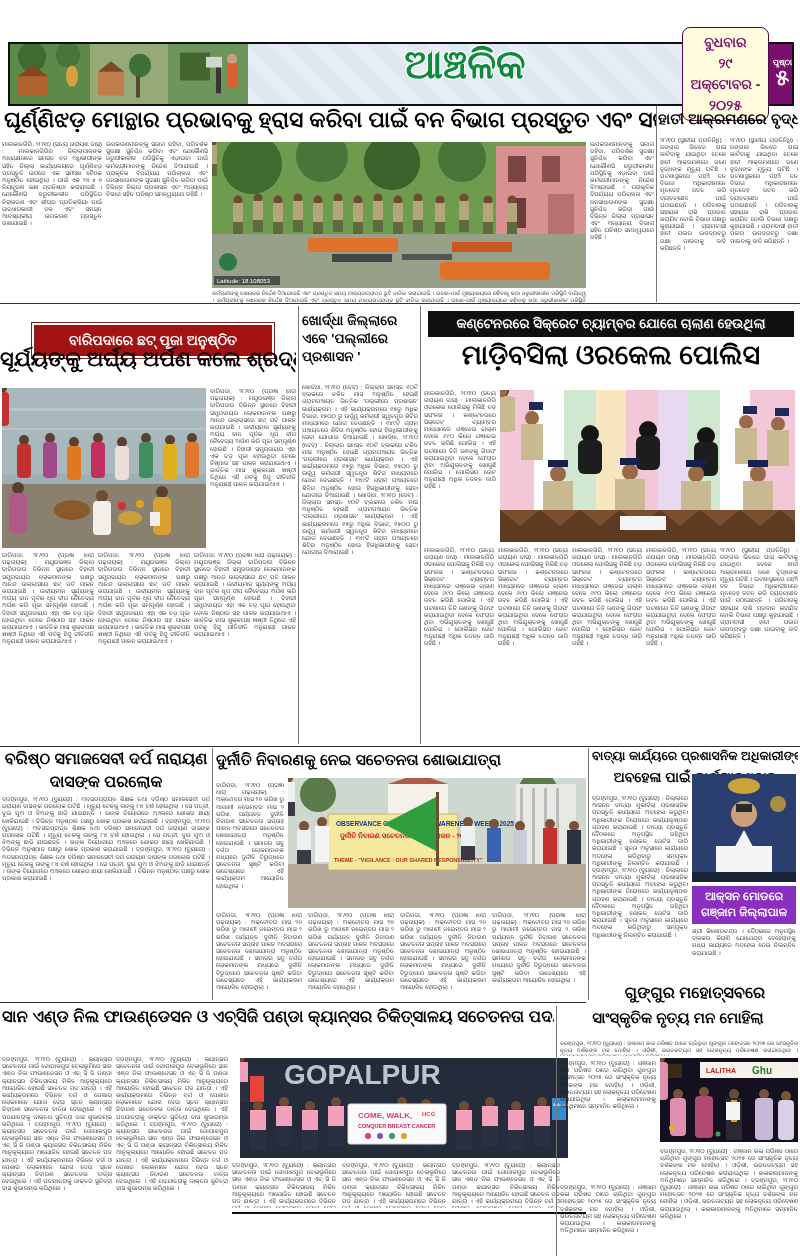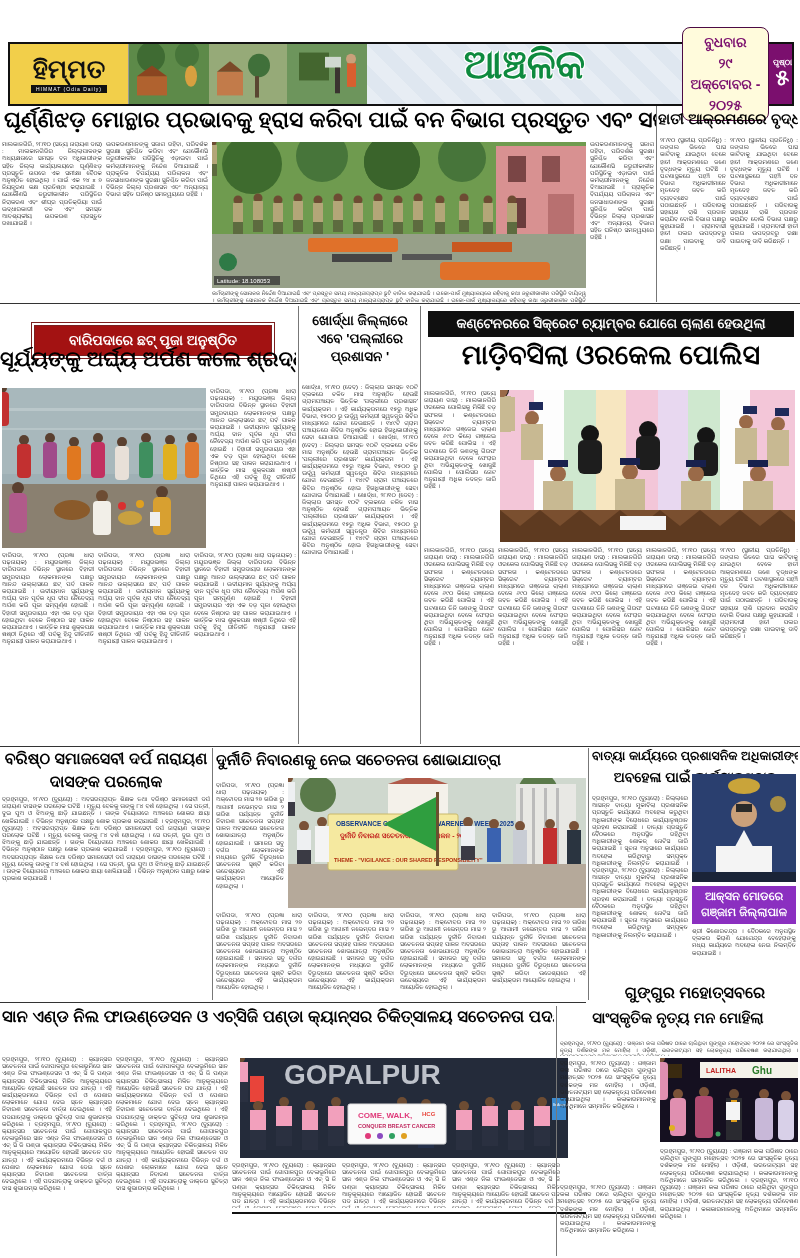--- a/index.html
+++ b/index.html
@@ -41,24 +41,20 @@
     display:flex;align-items:center;justify-content:center;}
   .purple-box{position:absolute;background:#8b2fc0;color:#fff;font-weight:700;font-size:11.5px;
     display:flex;flex-direction:column;align-items:center;justify-content:center;line-height:1.35;}
 </style>
 </head>
 <body>
 
 <div id="page">
 
   <div class="masthead">
-    <div class="logo-box">
-      <div class="logo-title">ହିମ୍ମତ</div>
-      <div class="logo-sub">HIMMAT (Odia Daily)</div>
-    </div>
     <div class="strip">
       <svg viewBox="0 0 238 56" preserveAspectRatio="none">
         <rect width="238" height="56" fill="#7da45c"></rect>
         <rect width="80" height="56" fill="#5d8a49"></rect>
         <circle cx="22" cy="12" r="14" fill="#3f6b33"></circle>
           <circle cx="58" cy="10" r="12" fill="#47753a"></circle>
         <rect x="8" y="30" width="30" height="18" fill="#b0622f"></rect>
         <polygon points="8,30 23,20 38,30" fill="#8a4520"></polygon>
         <ellipse cx="62" cy="30" rx="6" ry="10" fill="#d8a040"></ellipse>
         <rect x="80" y="0" width="78" height="56" fill="#96aa78"></rect>
@@ -214,21 +210,21 @@
       <rect x="148" y="124" width="10" height="14" fill="#efefef"></rect>
     </svg>
   </div>
   <div class="c" style="left:210px;top:388px;width:86px;height:160px;">ବାରିପଦା, ୨୮/୧୦ (ପ୍ରଜ୍ଞା ଧାରା ପଢ଼ନାୟକ) : ମୟୂରଭଞ୍ଜ ଜିଲ୍ଲା ବାରିପଦାର ବିଭିନ୍ନ ସ୍ଥାନରେ ବିହାରୀ ସମ୍ପ୍ରଦାୟର ଲୋକମାନଙ୍କ ପକ୍ଷରୁ ଆନନ୍ଦ ଉଲ୍ଲାସରେ ଛଟ୍ ପର୍ବ ପାଳନ କରାଯାଇଛି । ଉଦୀୟମାନ ସୂର୍ଯ୍ୟଙ୍କୁ ଅର୍ଘ୍ୟ ଦାନ ପୂର୍ବକ ଧୂପ ଦୀପ ନୈବେଦ୍ୟ ଅର୍ପଣ କରି ପୂଜା ସମ୍ପୂର୍ଣ୍ଣ ହୋଇଛି । ବିହାରୀ ସମ୍ପ୍ରଦାୟର ଏହା ଏକ ବଡ଼ ପୂଜା ହୋଇଥିବା ବେଳେ ନିଷ୍ଠାର ସହ ପାଳନ କରାଯାଇଥାଏ । କାର୍ତ୍ତିକ ମାସ ଶୁକ୍ଳପକ୍ଷ ଷଷ୍ଠୀ ତିଥିରେ ଏହି ପର୍ବକୁ ହିନ୍ଦୁ ରୀତିନୀତି ଅନୁଯାୟୀ ପାଳନ କରାଯାଇଥାଏ ।</div>
   <div class="c" style="left:2px;top:552px;width:92px;height:192px;">ବାରିପଦା, ୨୮/୧୦ (ପ୍ରଜ୍ଞା ଧାରା ପଢ଼ନାୟକ) : ମୟୂରଭଞ୍ଜ ଜିଲ୍ଲା ବାରିପଦାର ବିଭିନ୍ନ ସ୍ଥାନରେ ବିହାରୀ ସମ୍ପ୍ରଦାୟର ଲୋକମାନଙ୍କ ପକ୍ଷରୁ ଆନନ୍ଦ ଉଲ୍ଲାସରେ ଛଟ୍ ପର୍ବ ପାଳନ କରାଯାଇଛି । ଉଦୀୟମାନ ସୂର୍ଯ୍ୟଙ୍କୁ ଅର୍ଘ୍ୟ ଦାନ ପୂର୍ବକ ଧୂପ ଦୀପ ନୈବେଦ୍ୟ ଅର୍ପଣ କରି ପୂଜା ସମ୍ପୂର୍ଣ୍ଣ ହୋଇଛି । ବିହାରୀ ସମ୍ପ୍ରଦାୟର ଏହା ଏକ ବଡ଼ ପୂଜା ହୋଇଥିବା ବେଳେ ନିଷ୍ଠାର ସହ ପାଳନ କରାଯାଇଥାଏ । କାର୍ତ୍ତିକ ମାସ ଶୁକ୍ଳପକ୍ଷ ଷଷ୍ଠୀ ତିଥିରେ ଏହି ପର୍ବକୁ ହିନ୍ଦୁ ରୀତିନୀତି ଅନୁଯାୟୀ ପାଳନ କରାଯାଇଥାଏ ।</div>
   <div class="c" style="left:98px;top:552px;width:92px;height:192px;">ବାରିପଦା, ୨୮/୧୦ (ପ୍ରଜ୍ଞା ଧାରା ପଢ଼ନାୟକ) : ମୟୂରଭଞ୍ଜ ଜିଲ୍ଲା ବାରିପଦାର ବିଭିନ୍ନ ସ୍ଥାନରେ ବିହାରୀ ସମ୍ପ୍ରଦାୟର ଲୋକମାନଙ୍କ ପକ୍ଷରୁ ଆନନ୍ଦ ଉଲ୍ଲାସରେ ଛଟ୍ ପର୍ବ ପାଳନ କରାଯାଇଛି । ଉଦୀୟମାନ ସୂର୍ଯ୍ୟଙ୍କୁ ଅର୍ଘ୍ୟ ଦାନ ପୂର୍ବକ ଧୂପ ଦୀପ ନୈବେଦ୍ୟ ଅର୍ପଣ କରି ପୂଜା ସମ୍ପୂର୍ଣ୍ଣ ହୋଇଛି । ବିହାରୀ ସମ୍ପ୍ରଦାୟର ଏହା ଏକ ବଡ଼ ପୂଜା ହୋଇଥିବା ବେଳେ ନିଷ୍ଠାର ସହ ପାଳନ କରାଯାଇଥାଏ । କାର୍ତ୍ତିକ ମାସ ଶୁକ୍ଳପକ୍ଷ ଷଷ୍ଠୀ ତିଥିରେ ଏହି ପର୍ବକୁ ହିନ୍ଦୁ ରୀତିନୀତି ଅନୁଯାୟୀ ପାଳନ କରାଯାଇଥାଏ ।</div>
   <div class="c" style="left:194px;top:552px;width:102px;height:192px;">ବାରିପଦା, ୨୮/୧୦ (ପ୍ରଜ୍ଞା ଧାରା ପଢ଼ନାୟକ) : ମୟୂରଭଞ୍ଜ ଜିଲ୍ଲା ବାରିପଦାର ବିଭିନ୍ନ ସ୍ଥାନରେ ବିହାରୀ ସମ୍ପ୍ରଦାୟର ଲୋକମାନଙ୍କ ପକ୍ଷରୁ ଆନନ୍ଦ ଉଲ୍ଲାସରେ ଛଟ୍ ପର୍ବ ପାଳନ କରାଯାଇଛି । ଉଦୀୟମାନ ସୂର୍ଯ୍ୟଙ୍କୁ ଅର୍ଘ୍ୟ ଦାନ ପୂର୍ବକ ଧୂପ ଦୀପ ନୈବେଦ୍ୟ ଅର୍ପଣ କରି ପୂଜା ସମ୍ପୂର୍ଣ୍ଣ ହୋଇଛି । ବିହାରୀ ସମ୍ପ୍ରଦାୟର ଏହା ଏକ ବଡ଼ ପୂଜା ହୋଇଥିବା ବେଳେ ନିଷ୍ଠାର ସହ ପାଳନ କରାଯାଇଥାଏ । କାର୍ତ୍ତିକ ମାସ ଶୁକ୍ଳପକ୍ଷ ଷଷ୍ଠୀ ତିଥିରେ ଏହି ପର୍ବକୁ ହିନ୍ଦୁ ରୀତିନୀତି ଅନୁଯାୟୀ ପାଳନ କରାଯାଇଥାଏ ।</div>
 
   <div class="vr" style="left:298px;top:306px;height:438px;"></div>
 
-  <div class="h" style="left:302px;top:312px;width:116px;height:68px;font-size:13.5px;text-align:center;line-height:1.35;">ଖୋର୍ଦ୍ଧା ଜିଲ୍ଲାରେ ଏବେ 'ପଲ୍ଲୀରେ ପ୍ରଶାସନ '</div>
+  <div class="h" style="left:302px;top:312px;width:116px;height:68px;font-size:13.5px;line-height:1.35;">ଖୋର୍ଦ୍ଧା ଜିଲ୍ଲାରେ ଏବେ 'ପଲ୍ଲୀରେ ପ୍ରଶାସନ '</div>
   <div class="c" style="left:302px;top:384px;width:116px;height:360px;">ଖୋର୍ଦ୍ଧା, ୨୮/୧୦ (ଦେବ) : ଜିଲ୍ଲାର ସମସ୍ତ ୧୦ଟି ବ୍ଲକରେ ଚଳିତ ମାସ ଅନୁଷ୍ଠିତ ହେଉଛି ଗ୍ରାମପଞ୍ଚାୟତ ଭିତ୍ତିକ 'ପଲ୍ଲୀରେ ପ୍ରଶାସନ' କାର୍ଯ୍ୟକ୍ରମ । ଏହି କାର୍ଯ୍ୟକ୍ରମରେ ୧୫ରୁ ଅଧିକ ବିଭାଗ, ୧୫୦୦ ରୁ ଊର୍ଦ୍ଧ୍ୱ କର୍ମଚାରୀ ସ୍ୱତନ୍ତ୍ର ଶିବିର ମାଧ୍ୟମରେ ଯୋଗ ଦେଉଛନ୍ତି । ୧୪୯ଟି ଗ୍ରାମ ପଞ୍ଚାୟତରେ ଶିବିର ଅନୁଷ୍ଠିତ ହୋଇ ହିତାଧିକାରୀଙ୍କୁ ସେବା ଯୋଗାଇ ଦିଆଯାଉଛି । ଖୋର୍ଦ୍ଧା, ୨୮/୧୦ (ଦେବ) : ଜିଲ୍ଲାର ସମସ୍ତ ୧୦ଟି ବ୍ଲକରେ ଚଳିତ ମାସ ଅନୁଷ୍ଠିତ ହେଉଛି ଗ୍ରାମପଞ୍ଚାୟତ ଭିତ୍ତିକ 'ପଲ୍ଲୀରେ ପ୍ରଶାସନ' କାର୍ଯ୍ୟକ୍ରମ । ଏହି କାର୍ଯ୍ୟକ୍ରମରେ ୧୫ରୁ ଅଧିକ ବିଭାଗ, ୧୫୦୦ ରୁ ଊର୍ଦ୍ଧ୍ୱ କର୍ମଚାରୀ ସ୍ୱତନ୍ତ୍ର ଶିବିର ମାଧ୍ୟମରେ ଯୋଗ ଦେଉଛନ୍ତି । ୧୪୯ଟି ଗ୍ରାମ ପଞ୍ଚାୟତରେ ଶିବିର ଅନୁଷ୍ଠିତ ହୋଇ ହିତାଧିକାରୀଙ୍କୁ ସେବା ଯୋଗାଇ ଦିଆଯାଉଛି । ଖୋର୍ଦ୍ଧା, ୨୮/୧୦ (ଦେବ) : ଜିଲ୍ଲାର ସମସ୍ତ ୧୦ଟି ବ୍ଲକରେ ଚଳିତ ମାସ ଅନୁଷ୍ଠିତ ହେଉଛି ଗ୍ରାମପଞ୍ଚାୟତ ଭିତ୍ତିକ 'ପଲ୍ଲୀରେ ପ୍ରଶାସନ' କାର୍ଯ୍ୟକ୍ରମ । ଏହି କାର୍ଯ୍ୟକ୍ରମରେ ୧୫ରୁ ଅଧିକ ବିଭାଗ, ୧୫୦୦ ରୁ ଊର୍ଦ୍ଧ୍ୱ କର୍ମଚାରୀ ସ୍ୱତନ୍ତ୍ର ଶିବିର ମାଧ୍ୟମରେ ଯୋଗ ଦେଉଛନ୍ତି । ୧୪୯ଟି ଗ୍ରାମ ପଞ୍ଚାୟତରେ ଶିବିର ଅନୁଷ୍ଠିତ ହୋଇ ହିତାଧିକାରୀଙ୍କୁ ସେବା ଯୋଗାଇ ଦିଆଯାଉଛି ।</div>
 
   <div class="vr" style="left:420px;top:306px;height:438px;"></div>
 
   <div class="black-kicker" style="left:428px;top:311px;width:366px;height:26px;">
     <span>କଣ୍ଟେନରରେ ସିକ୍ରେଟ ଚ୍ୟାମ୍ବର ଯୋଗେ ଚାଲାଣ ହେଉଥିଲା</span>
   </div>
   <div class="h" style="left:424px;top:340px;width:374px;height:44px;font-size:27px;text-align:center;white-space:nowrap;">ମାଡ଼ିବସିଲା ଓରକେଲ ପୋଲିସ</div>
 
   <div class="c" style="left:424px;top:390px;width:72px;height:152px;">ମାଲକାନଗିରି, ୨୮/୧୦ (ସତ୍ୟ ନାରାୟଣ ଦାସ) : ମାଲକାନଗିରି ଓରକେଲ ପୋଲିସକୁ ମିଳିଛି ବଡ଼ ସଫଳତା । କଣ୍ଟେନରରେ ସିକ୍ରେଟ ଚ୍ୟାମ୍ବର ମାଧ୍ୟମରେ ଗଞ୍ଜେଇ ଚାଲାଣ ବେଳେ ୬୯୦ କିଲୋ ଗଞ୍ଜେଇ ଜବତ କରିଛି ପୋଲିସ । ଏହି ଘଟଣାରେ ତିନି ଜଣଙ୍କୁ ଗିରଫ କରାଯାଇଥିବା ବେଳେ ଫେରାର ଥିବା ଅଭିଯୁକ୍ତଙ୍କୁ ଖୋଜୁଛି ପୋଲିସ । ପୋଲିସର ନୋଟ ଅନୁଯାୟୀ ଅଧିକ ତଦନ୍ତ ଜାରି ରହିଛି ।</div>

